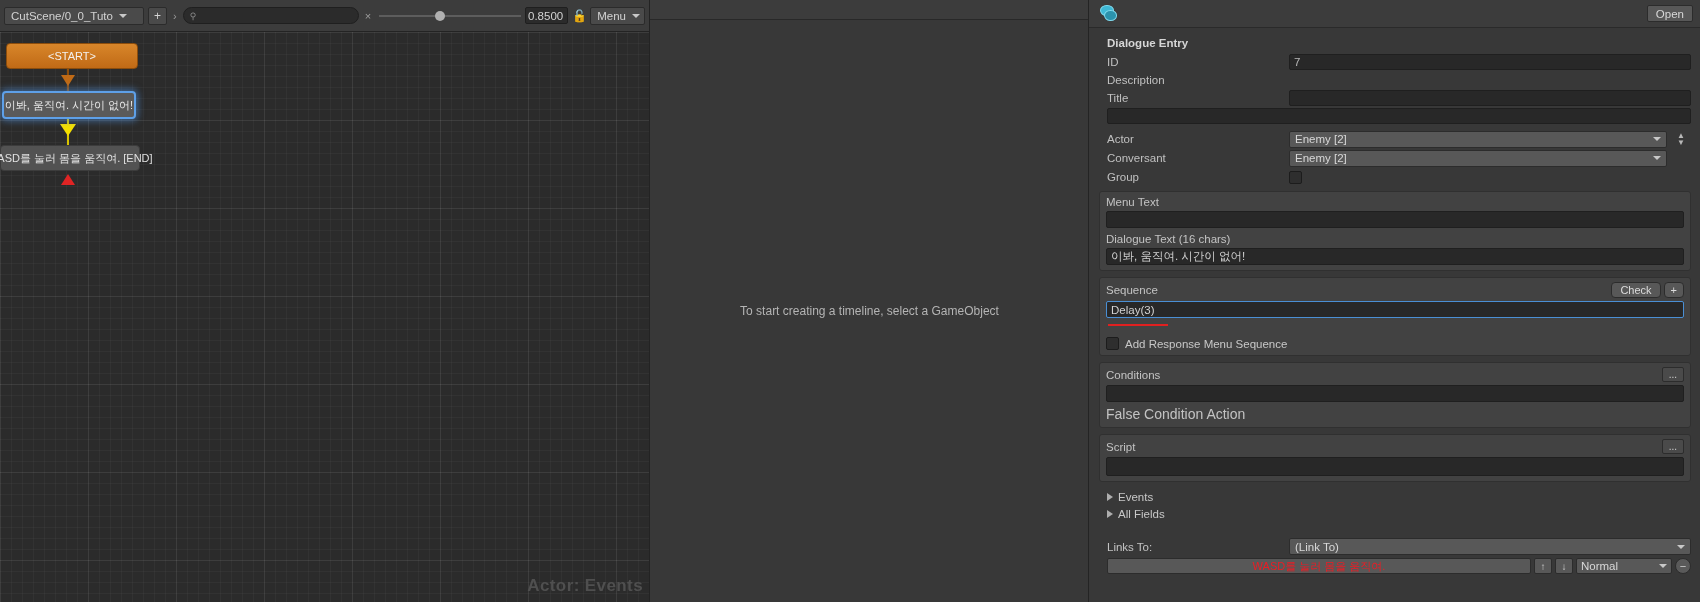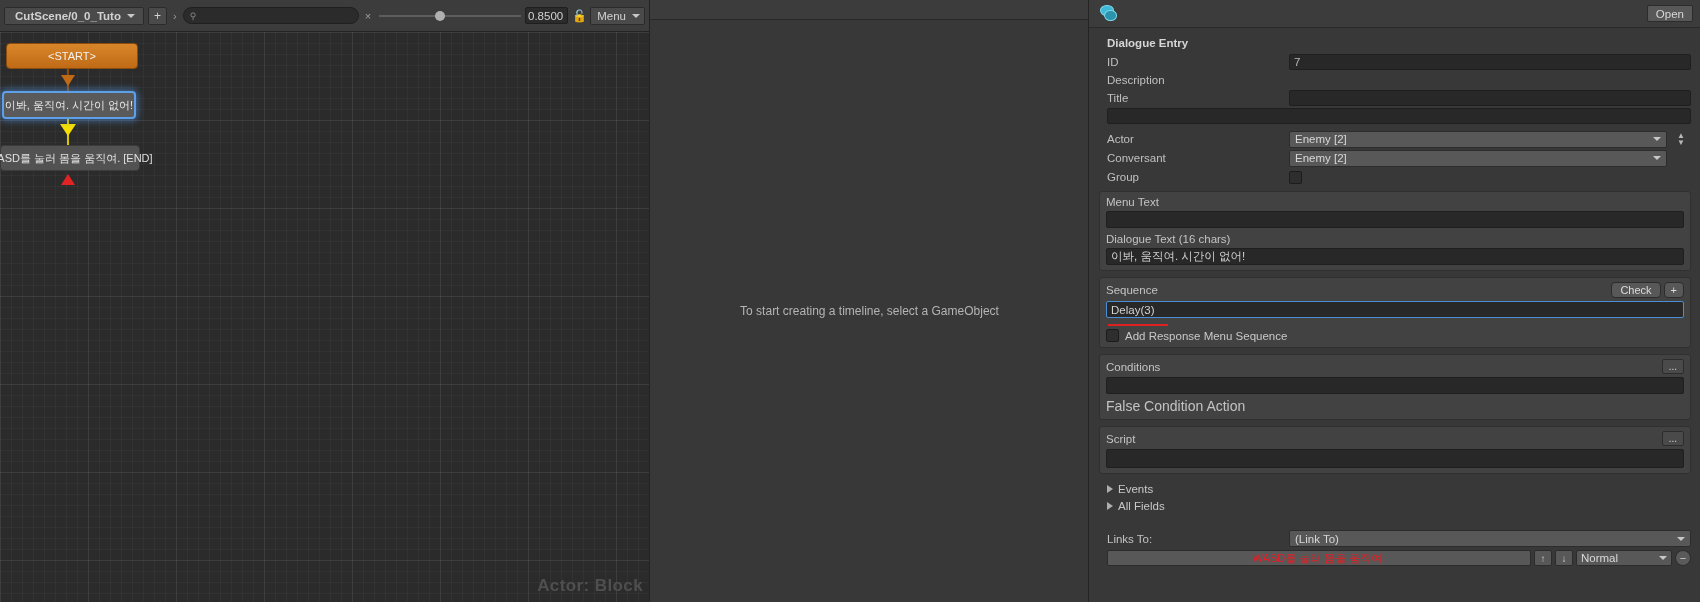--- a/index.html
+++ b/index.html
@@ -19,22 +19,22 @@
     background: #2d2d2d; overflow: hidden;
   }
   .graph-toolbar {
     position: absolute; left: 0; top: 0; width: 649px; height: 32px;
     background: #3c3c3c; border-bottom: 1px solid #232323;
     display: flex; align-items: center; padding: 0 4px; gap: 4px;
   }
   .conv-popup {
     height: 18px; min-width: 140px; background: #4a4a4a;
     border: 1px solid #2b2b2b; border-radius: 2px;
-    display: flex; align-items: center; justify-content: center;
-    padding: 0 4px 0 6px; color: #d2d2d2; font-size: 11.5px; font-weight: bold;
+    display: flex; align-items: center; justify-content: flex-start;
+    padding: 0 4px 0 6px; color: #d2d2d2; font-size: 11.5px;
   }
   .caret { width: 0; height: 0; border-left: 4px solid transparent;
            border-right: 4px solid transparent; border-top: 4px solid #c8c8c8; margin-left: 6px; }
   .tb-btn {
     height: 18px; min-width: 19px; background: #4a4a4a; border: 1px solid #2b2b2b;
     border-radius: 2px; display: flex; align-items: center; justify-content: center;
     color: #d4d4d4; font-size: 12px; padding: 0 4px;
   }
   .tb-chevron { color: #9a9a9a; font-size: 11px; padding: 0 2px; }
   .search-box {
@@ -169,21 +169,21 @@
   .box-head { display: flex; align-items: center; justify-content: space-between; margin-bottom: 3px; }
   .mini-btn {
     height: 16px; background: #585858; border: 1px solid #2c2c2c; border-radius: 4px;
     color: #dcdcdc; font-size: 11px; padding: 0 8px; display: flex; align-items: center;
   }
   .mini-btn.sq { padding: 0 6px; }
   .dots-btn {
     height: 15px; background: #4a4a4a; border: 1px solid #2c2c2c; border-radius: 2px;
     color: #cfcfcf; font-size: 10px; padding: 0 6px; display: flex; align-items: center;
   }
-  .chk-row { display: flex; align-items: center; gap: 6px; margin-top: 11px; }
+  .chk-row { display: flex; align-items: center; gap: 6px; margin-top: 19px; }
   .chk-label { font-size: 11.5px; color: #c8c8c8; }
   .inner-row { display: flex; align-items: center; margin-top: 4px; }
   .inner-label { width: 176px; font-size: 14px; color: #c3c3c3; }
 
   .foldout { display: flex; align-items: center; gap: 5px; height: 17px; padding-left: 8px; }
   .tri { width: 0; height: 0; border-top: 4px solid transparent; border-bottom: 4px solid transparent;
          border-left: 6px solid #aeaeae; }
   .foldout-label { font-size: 11.5px; color: #c8c8c8; }
 
   .link-row { display: flex; align-items: center; margin-top: 16px; padding-left: 8px; }
@@ -265,21 +265,21 @@
       <div class="node node-start">
         <span>&lt;START&gt;</span>
       </div>
       <div class="node node-sel">
         <span>이봐, 움직여. 시간이 없어!</span>
       </div>
       <div class="node node-end">
         <span>WASD를 눌러 몸을 움직여. [END]</span>
       </div>
 
-      <div class="watermark">Actor: Block</div>
+      <div class="watermark">Actor: Events</div>
     </div>
   </div>
 
   <div class="timeline-panel">
     <div class="timeline-tabstrip"></div>
     <div class="timeline-body">
       <div class="timeline-msg">To start creating a timeline, select a GameObject</div>
     </div>
   </div>
 

